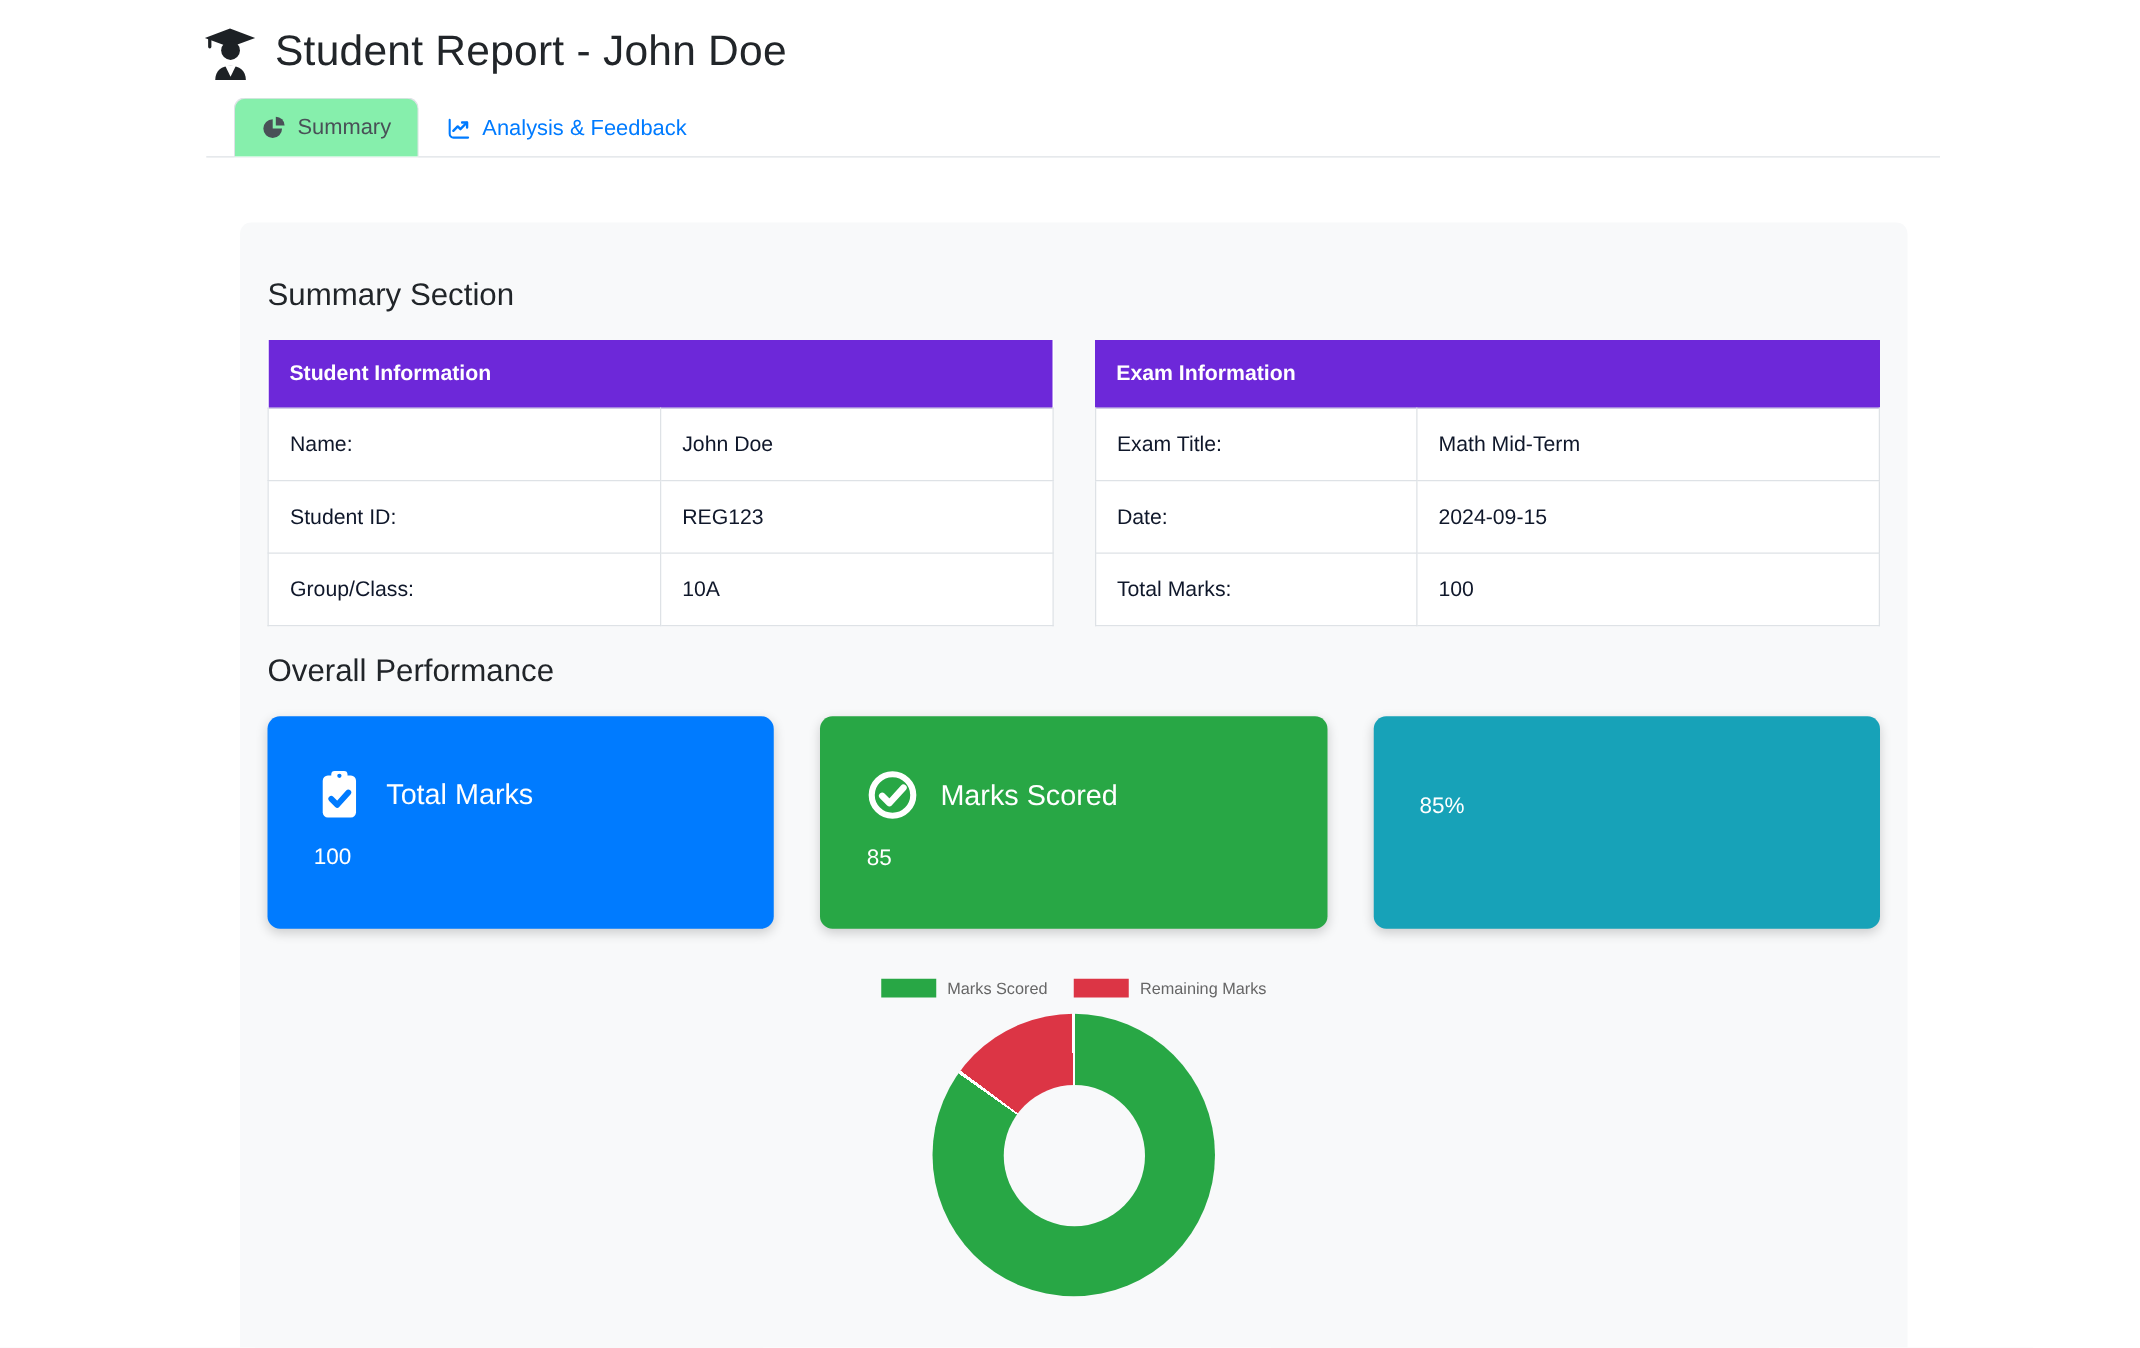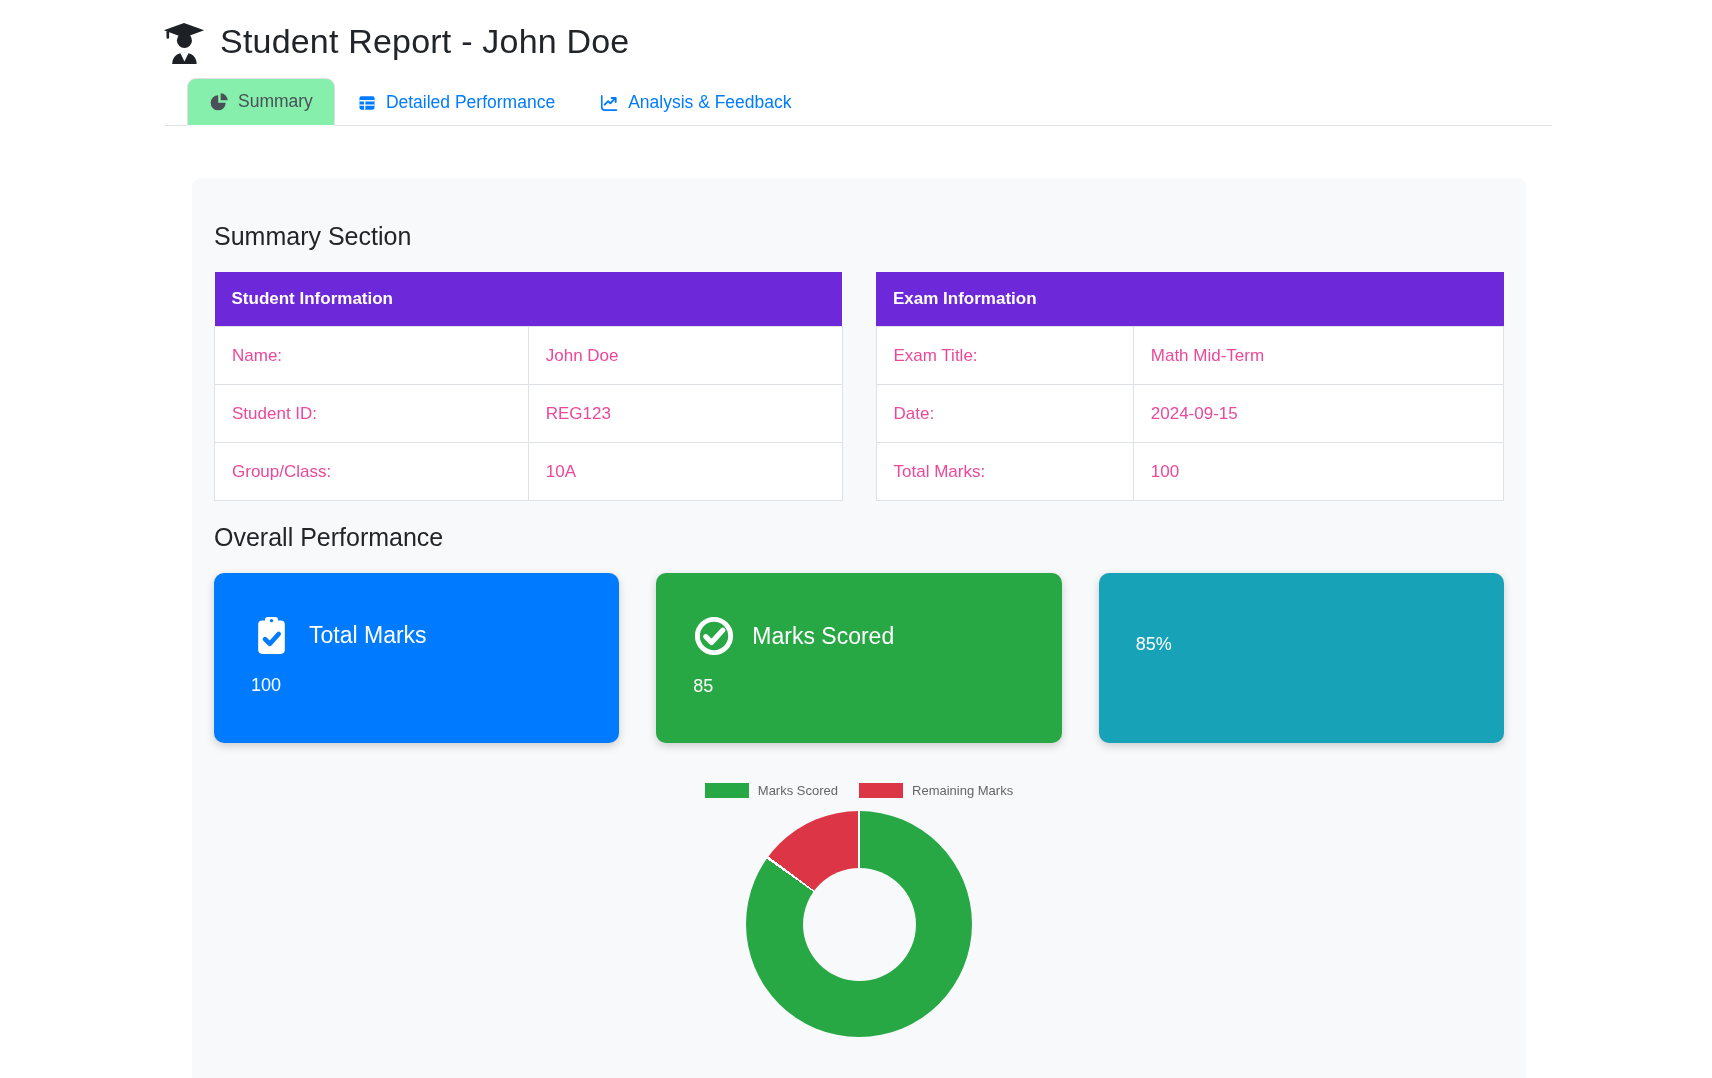--- a/index.html
+++ b/index.html
@@ -45,21 +45,21 @@
   }
   .section-heading { margin: 17px 0 21px; font-size: 25px; font-weight: 400; color: #212529; }
 
   .tables-row { display: flex; gap: 33px; align-items: flex-start; }
   table.info-table { border-collapse: collapse; flex: 1; background: #fff; }
   table.info-table th {
     background: #6d28d9; color: #fff; font-weight: 700;
     text-align: left; font-size: 17px; padding: 17px 17px;
   }
   table.info-table td {
-    border: 1px solid #dee2e6; font-size: 17px; color: #ec4899;
+    border: 1px solid #dee2e6; font-size: 17px; color: #0f172a;
     padding: 18.5px 17px; background: #fff;
   }
   table.student td.label-cell { width: 50%; }
   table.exam td.label-cell { width: 41%; }
 
   .overall-heading { margin: 22px 0 21px; }
 
   .cards-row { display: flex; gap: 37px; }
   .stat-card {
     flex: 1; height: 170px; border-radius: 10px; color: #fff;
@@ -104,29 +104,20 @@
 
   <div class="tabs">
     <div class="tab active">
       <span class="ticon">
         <svg width="20" height="20" viewBox="0 0 24 24">
           <path d="M11 4 A9 9 0 1 0 20 13 L11 13 Z" fill="#495057"></path>
           <path d="M14 1.6 A8.4 8.4 0 0 1 22.4 10 L14 10 Z" fill="#495057"></path>
         </svg>
       </span>
       <span>Summary</span>
-    </div>
-    <div class="tab">
-      <span class="ticon">
-        <svg width="20" height="20" viewBox="0 0 24 24">
-          <rect x="3" y="4" width="18" height="16" rx="2.2" fill="#007bff"></rect>
-          <path d="M3 9.2 H21 M3 14.5 H21 M9.2 9.2 V20" stroke="#ffffff" stroke-width="1.7" fill="none"></path>
-        </svg>
-      </span>
-      <span>Detailed Performance</span>
     </div>
     <div class="tab">
       <span class="ticon">
         <svg width="20" height="20" viewBox="0 0 24 24">
           <path d="M3.3 3.5 V16.8 a3.7 3.7 0 0 0 3.7 3.7 H21" stroke="#007bff" stroke-width="2" fill="none" stroke-linecap="round"></path>
           <path d="M6.8 14 L11 9.8 L13.6 12.4 L19.6 6.2" stroke="#007bff" stroke-width="2.3" fill="none" stroke-linecap="round" stroke-linejoin="round"></path>
           <path d="M15.2 6 H20 V10.8" stroke="#007bff" stroke-width="2.3" fill="none" stroke-linecap="round" stroke-linejoin="round"></path>
         </svg>
       </span>
       <span>Analysis &amp; Feedback</span>

